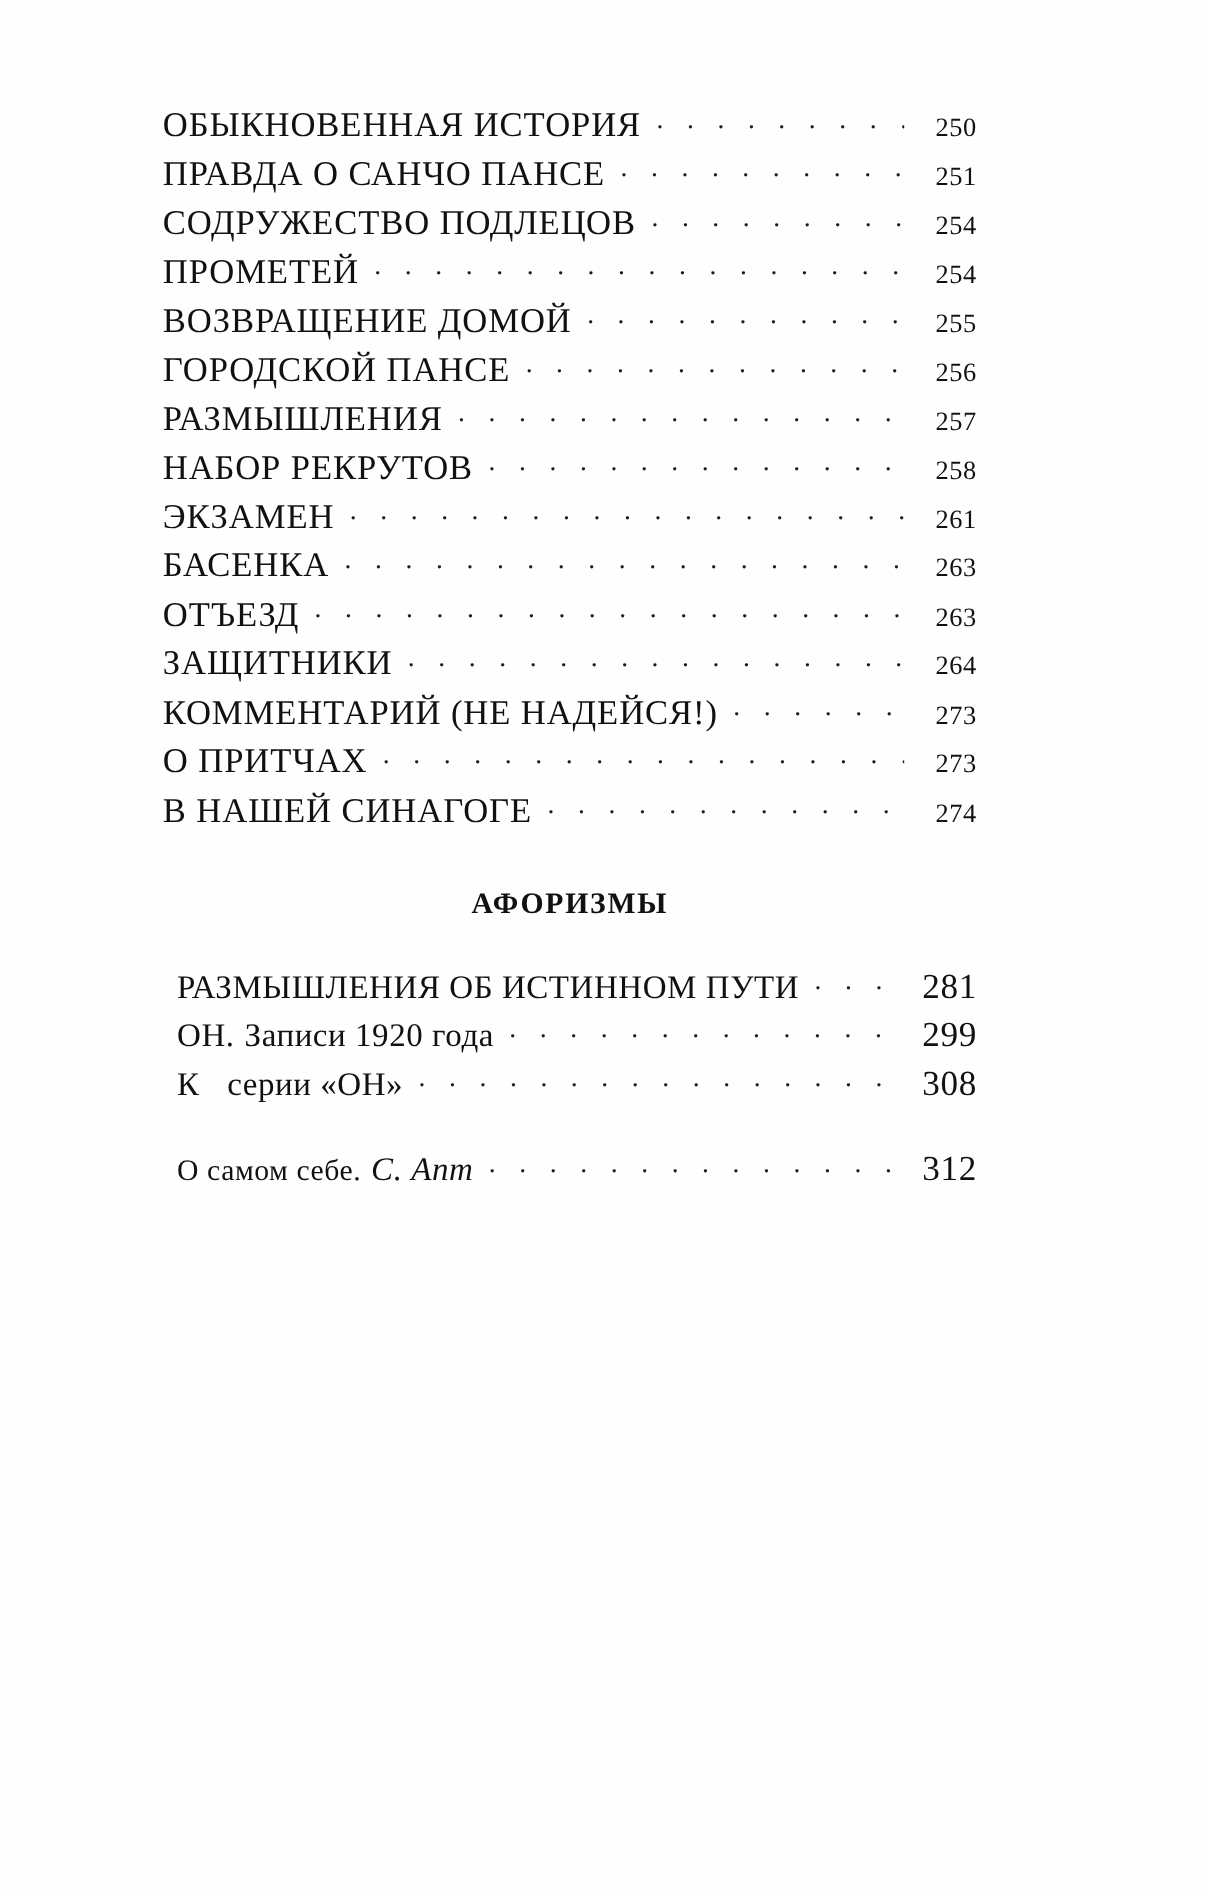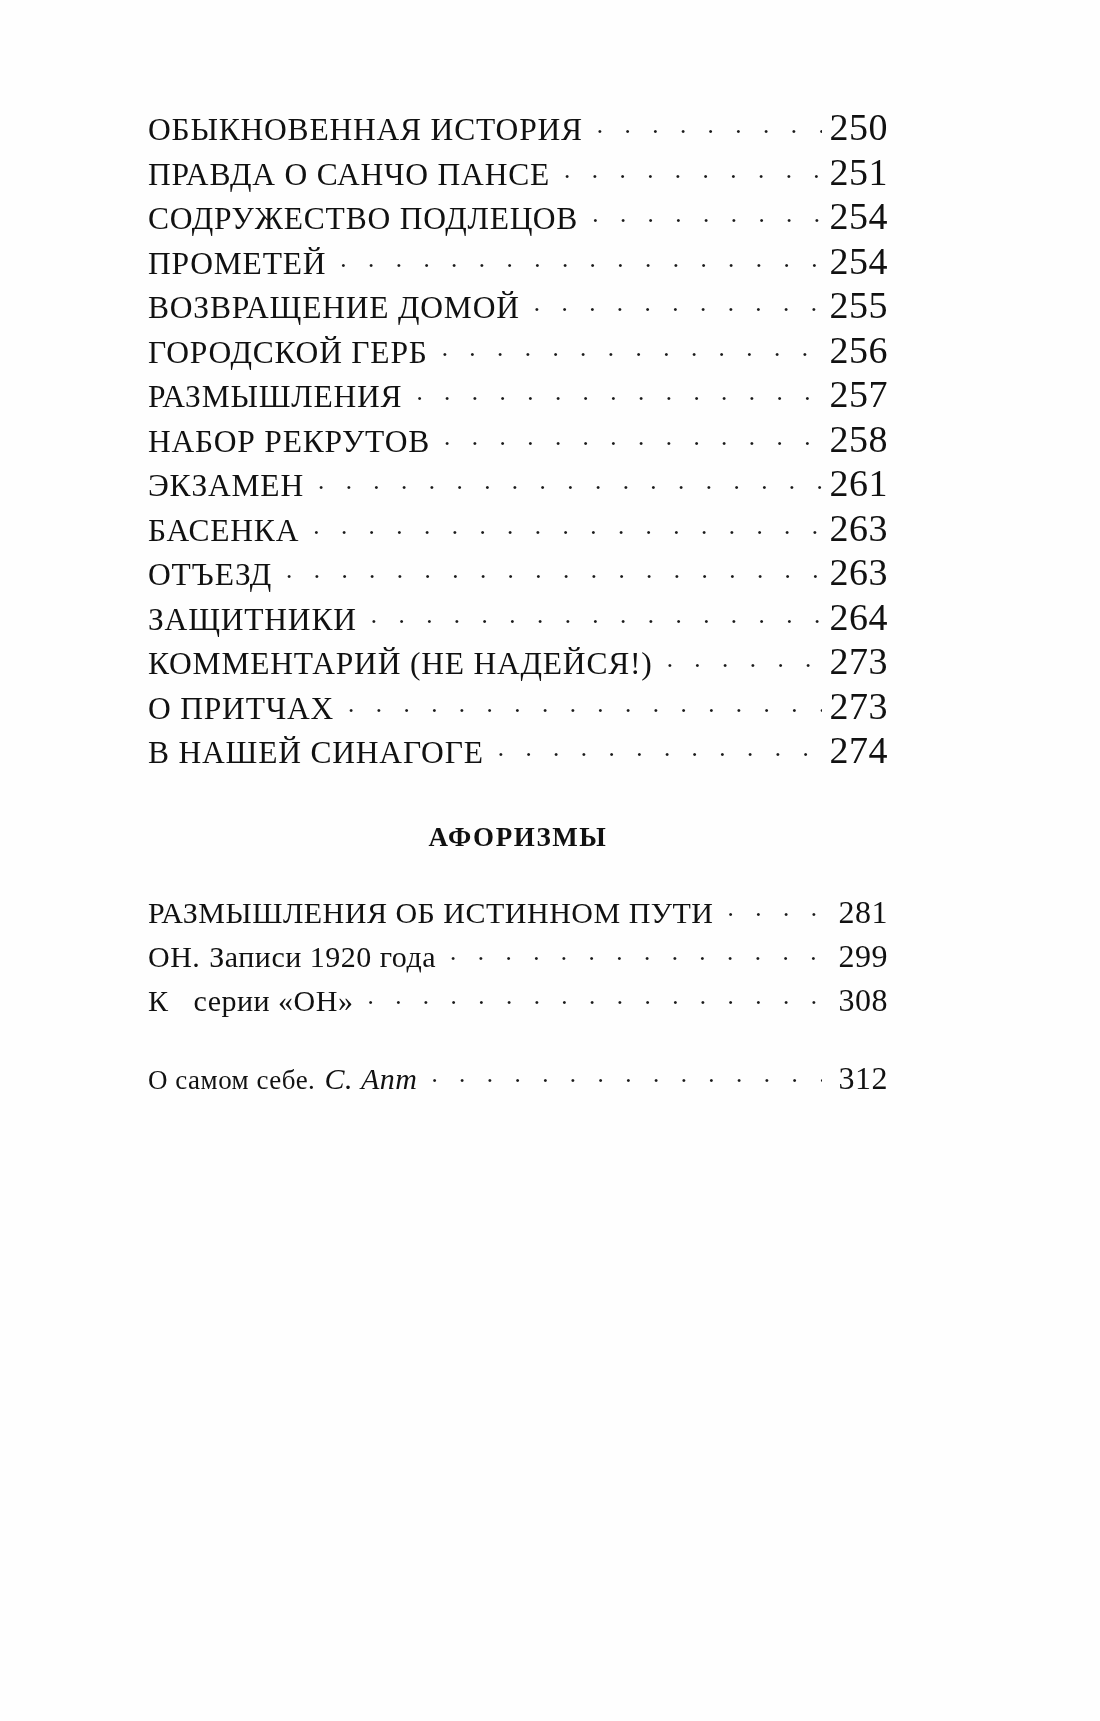--- a/index.html
+++ b/index.html
@@ -22,21 +22,21 @@
     left: 0;
     top: 0;
     width: 1100px;
     height: 1721px;
     background: #fefefe;
   }
 
   .toc {
     position: absolute;
     left: 148px;
-    top: 108px;
+    top: 92px;
     width: 740px;
   }
 
   
   .toc-row {
     display: flex;
     align-items: baseline;
     width: 100%;
     line-height: 1.0;
     margin: 0;
@@ -65,21 +65,21 @@
     position: absolute;
     left: 0;
     bottom: 0.12em;
     white-space: nowrap;
   }
 
   .toc-page {
     flex: 0 0 auto;
     width: 62px;
     text-align: right;
-    font-size: 38px;
+    font-size: 24px;
     letter-spacing: 0.5px;
   }
 
   
   .block-caps .toc-row {
     height: 44.5px;
     font-size: 31.5px;
   }
   .block-caps .toc-title {
     font-size: 31.5px;
@@ -98,20 +98,21 @@
   }
 
   
   .block-aph .toc-row {
     height: 44px;
     font-size: 30px;
   }
   .block-aph .toc-title {
     font-size: 30px;
     letter-spacing: 0.5px;
+    margin-left: 13px;
   }
   .block-aph .toc-page {
     font-size: 32px;
   }
 
   
   .t-small {
     font-size: 25px;
     letter-spacing: 0.3px;
   }
@@ -157,21 +158,21 @@
         <span class="toc-page">254</span>
       </div>
 
       <div class="toc-row">
         <span class="toc-title">ВОЗВРАЩЕНИЕ ДОМОЙ</span>
         <span class="toc-leader"></span>
         <span class="toc-page">255</span>
       </div>
 
       <div class="toc-row">
-        <span class="toc-title">ГОРОДСКОЙ ГЕРБ</span>
+        <span class="toc-title">ГОРОДСКОЙ ПАНСЕ</span>
         <span class="toc-leader"></span>
         <span class="toc-page">256</span>
       </div>
 
       <div class="toc-row">
         <span class="toc-title">РАЗМЫШЛЕНИЯ</span>
         <span class="toc-leader"></span>
         <span class="toc-page">257</span>
       </div>
 

